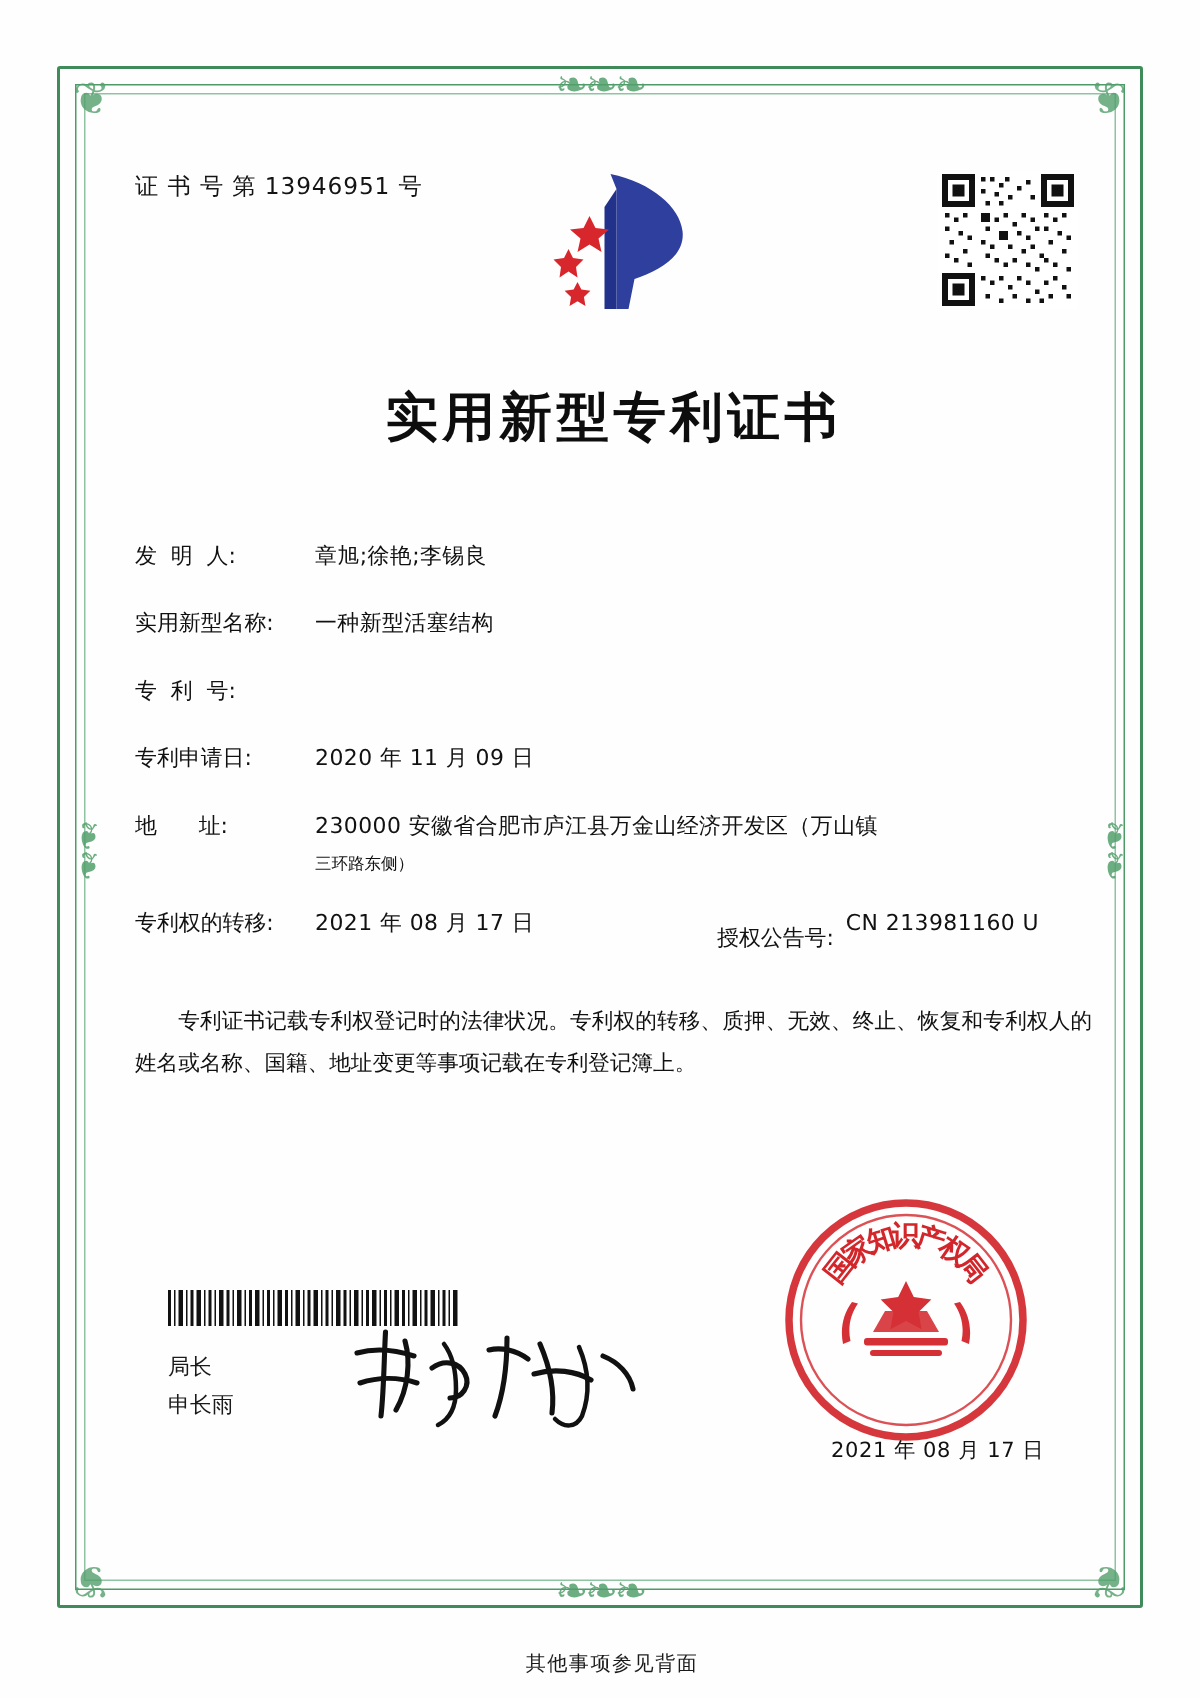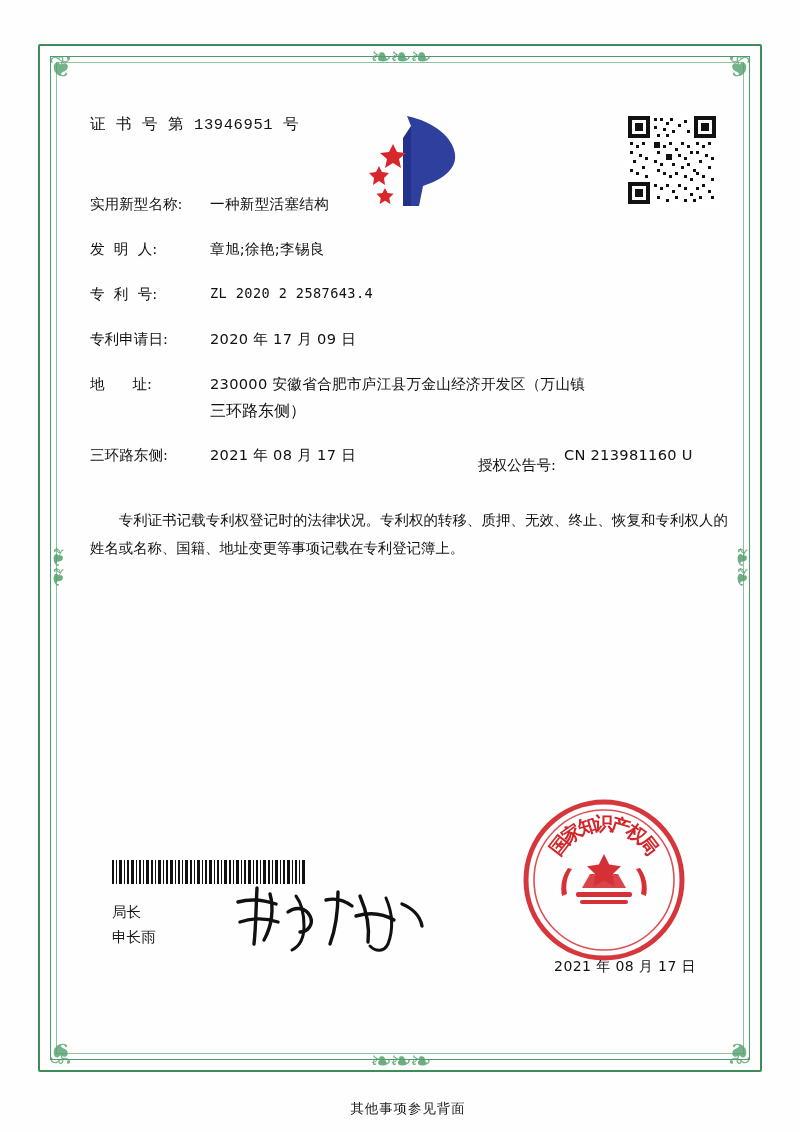--- a/index.html
+++ b/index.html
@@ -73,21 +73,20 @@
   .content {
     position: absolute;
     left: 90px; top: 96px; right: 72px; bottom: 90px;
   }
 
   .cert-no {
     font-size: 15.5px;
     letter-spacing: .6px;
     color: #141414;
     margin-top: 18px;
-    font-family: Liberation Mono, monospace;
   }
 
   .qr {
     position: absolute;
     right: 10px;
     top: 18px;
     width: 92px;
     height: 92px;
   }
   .qr svg { display:block; }
@@ -141,21 +140,21 @@
   .row.two .label2 {
     flex: 0 0 auto;
     margin-left: 18px;
     margin-right: 8px;
     margin-top: 10px;
   }
   .addr-second {
     margin-left: 120px;
     margin-top: -16px;
     margin-bottom: 22px;
-    font-size: 16px;
+    font-size: 11px;
   }
 
   .paras {
     margin-top: 30px;
     font-size: 14.4px;
     line-height: 1.95;
     color: #111;
     text-align: justify;
   }
   .paras p {
@@ -342,52 +341,52 @@
             <rect x="40" y="85" width="3" height="3"></rect>
           <rect x="49" y="82" width="3" height="3"></rect>
             <rect x="58" y="85" width="3" height="3"></rect>
             <rect x="67" y="85" width="3" height="3"></rect>
           <rect x="73" y="82" width="3" height="3"></rect>
             <rect x="85" y="82" width="3" height="3"></rect>
         </g>
       </svg>
     </div>
 
+    <div class="title">实用新型专利证书</div>
 
     <div class="fields">
+
+      <div class="row">
+        <div class="label">发  明  人:</div>
+        <div class="val">章旭;徐艳;李锡良</div>
+      </div>
 
       <div class="row">
         <div class="label">实用新型名称:</div>
         <div class="val">一种新型活塞结构</div>
       </div>
 
       <div class="row">
-        <div class="label">发  明  人:</div>
-        <div class="val">章旭;徐艳;李锡良</div>
-      </div>
-
-      <div class="row">
         <div class="label">专  利  号:</div>
-        <div class="val mono">ZL 2020 2 2587643.4</div>
       </div>
 
       <div class="row">
         <div class="label">专利申请日:</div>
-        <div class="val">2020 年 17 月 09 日</div>
+        <div class="val">2020 年 11 月 09 日</div>
       </div>
 
 
       <div class="row">
         <div class="label">地      址:</div>
         <div class="val">230000 安徽省合肥市庐江县万金山经济开发区（万山镇</div>
       </div>
       <div class="addr-second">三环路东侧）</div>
 
       <div class="row two">
-        <div class="label">三环路东侧:</div>
+        <div class="label">专利权的转移:</div>
         <div class="val">2021 年 08 月 17 日</div>
         <div class="label2">授权公告号:</div>
         <div class="val">CN 213981160 U</div>
       </div>
 
     </div>
 
     <div class="paras">
       <p>专利证书记载专利权登记时的法律状况。专利权的转移、质押、无效、终止、恢复和专利权人的姓名或名称、国籍、地址变更等事项记载在专利登记簿上。</p>
     </div>

